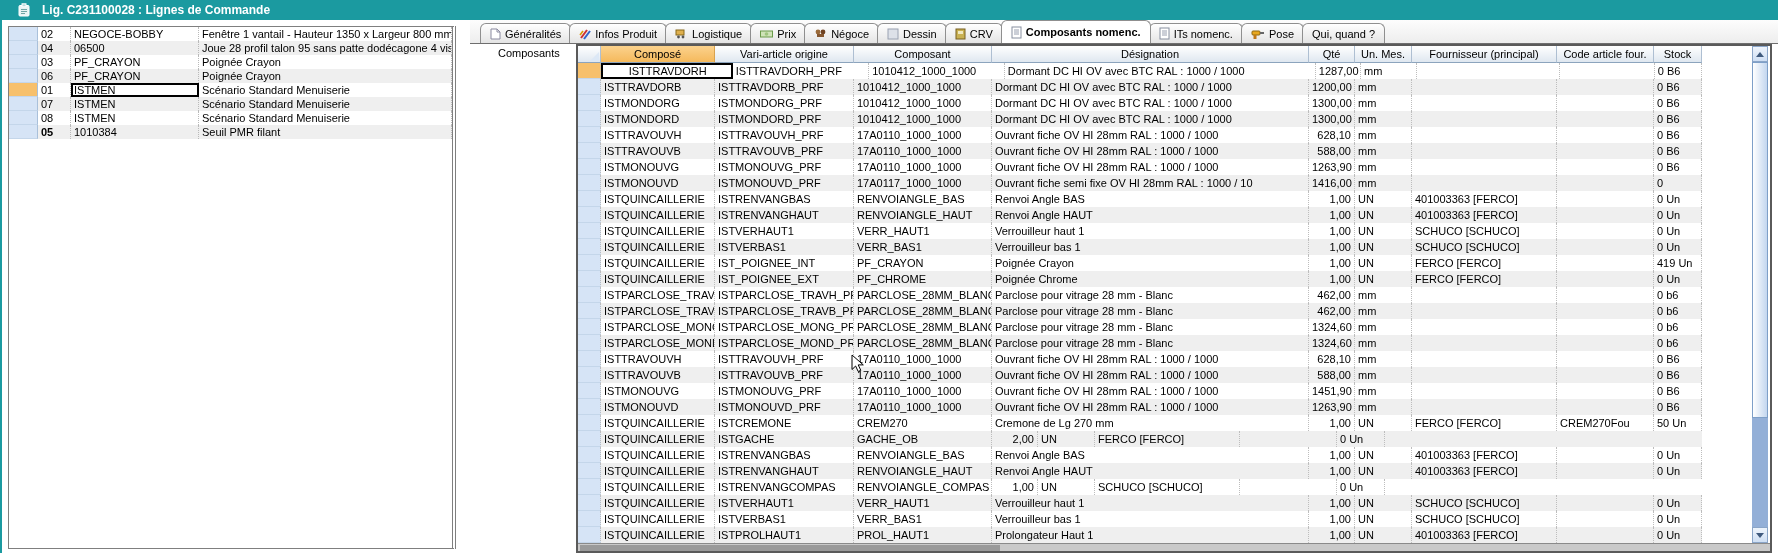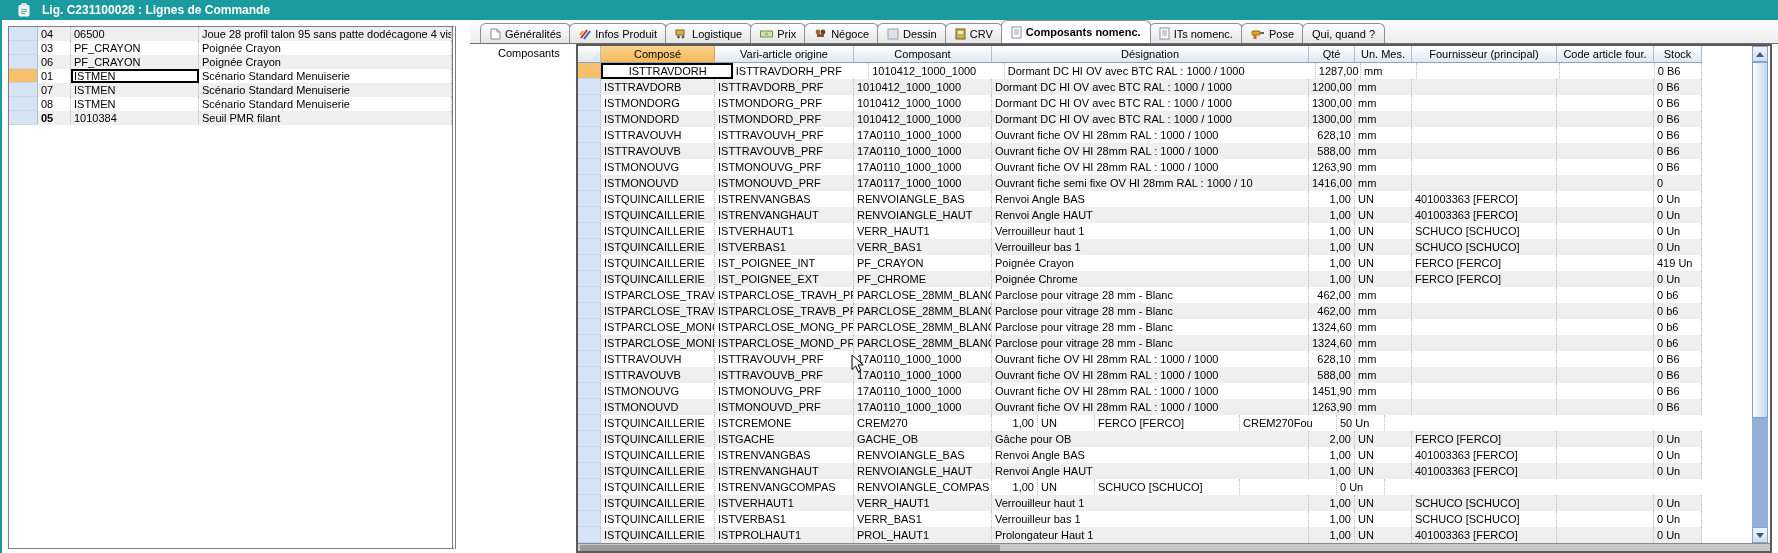--- a/index.html
+++ b/index.html
@@ -86,20 +86,26 @@
           <rect x="4" y="0.8" width="4" height="3" fill="#b8dada" stroke="#ffffff"></rect>
           <path d="M3 6.5h6M3 8.5h6M3 10.5h4" stroke="#6fa5a5" stroke-width="1"></path>
         </svg>
       </span>
     <span>Lig. C231100028 : Lignes de Commande</span>
   </div>
   <div id="win-left-border"></div>
 
   <div id="left-panel">
     <div class="ltable" id="left-table">
+        <div class="lrow">
+          <div class="lcell sel-cell" style="width: 29px;"></div>
+          <div class="lcell" style="width: 33px;">02</div>
+          <div class="lcell" style="width: 128px;">NEGOCE-BOBBY</div>
+          <div class="lcell" style="width: 253px;">Fenêtre 1 vantail - Hauteur 1350 x Largeur 800 mm</div>
+        </div>
         <div class="lrow alt">
           <div class="lcell sel-cell" style="width: 29px;"></div>
           <div class="lcell" style="width: 33px;">04</div>
           <div class="lcell" style="width: 128px;">06500</div>
           <div class="lcell" style="width: 253px;">Joue 28 profil talon 95 sans patte dodécagone 4 vis mo</div>
         </div>
         <div class="lrow">
           <div class="lcell sel-cell" style="width: 29px;"></div>
           <div class="lcell" style="width: 33px;">03</div>
           <div class="lcell" style="width: 128px;">PF_CRAYON</div>
@@ -517,32 +523,32 @@
           <div class="gcell" style="width: 57px;">mm</div>
           <div class="gcell" style="width: 145px;"></div>
           <div class="gcell" style="width: 97px;"></div>
           <div class="gcell" style="width: 48px;">0 B6</div>
         </div>
         <div class="grow">
           <div class="gcell sel-cell" style="width: 23px;"></div>
           <div class="gcell" style="width: 114px;">ISTQUINCAILLERIE</div>
           <div class="gcell" style="width: 139px;">ISTCREMONE</div>
           <div class="gcell" style="width: 138px;">CREM270</div>
+          <div class="gcell" style="width: 317px;">Cremone de Lg 270 mm</div>
           <div class="gcell num" style="width: 46px;">1,00</div>
           <div class="gcell" style="width: 57px;">UN</div>
           <div class="gcell" style="width: 145px;">FERCO [FERCO]</div>
           <div class="gcell" style="width: 97px;">CREM270Fou</div>
           <div class="gcell" style="width: 48px;">50 Un</div>
         </div>
         <div class="grow alt">
           <div class="gcell sel-cell" style="width: 23px;"></div>
           <div class="gcell" style="width: 114px;">ISTQUINCAILLERIE</div>
           <div class="gcell" style="width: 139px;">ISTGACHE</div>
           <div class="gcell" style="width: 138px;">GACHE_OB</div>
-          <div class="gcell" style="width: 317px;">Gâche pour OB</div>
           <div class="gcell num" style="width: 46px;">2,00</div>
           <div class="gcell" style="width: 57px;">UN</div>
           <div class="gcell" style="width: 145px;">FERCO [FERCO]</div>
           <div class="gcell" style="width: 97px;"></div>
           <div class="gcell" style="width: 48px;">0 Un</div>
         </div>
         <div class="grow">
           <div class="gcell sel-cell" style="width: 23px;"></div>
           <div class="gcell" style="width: 114px;">ISTQUINCAILLERIE</div>
           <div class="gcell" style="width: 139px;">ISTRENVANGBAS</div>

